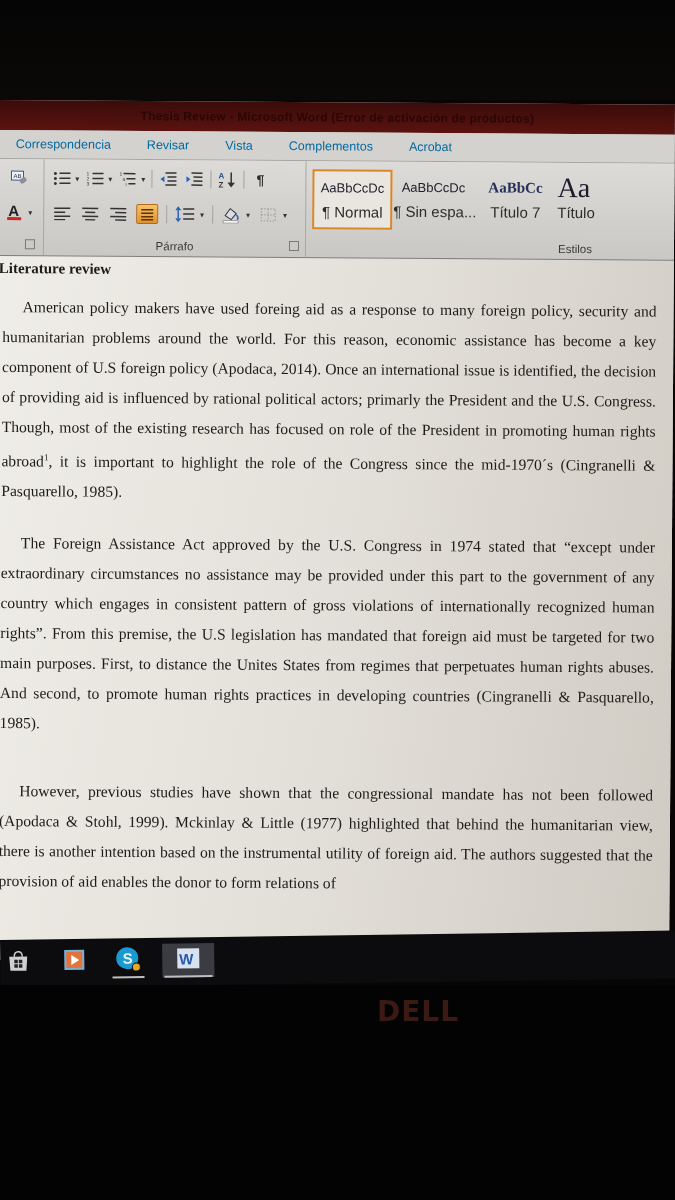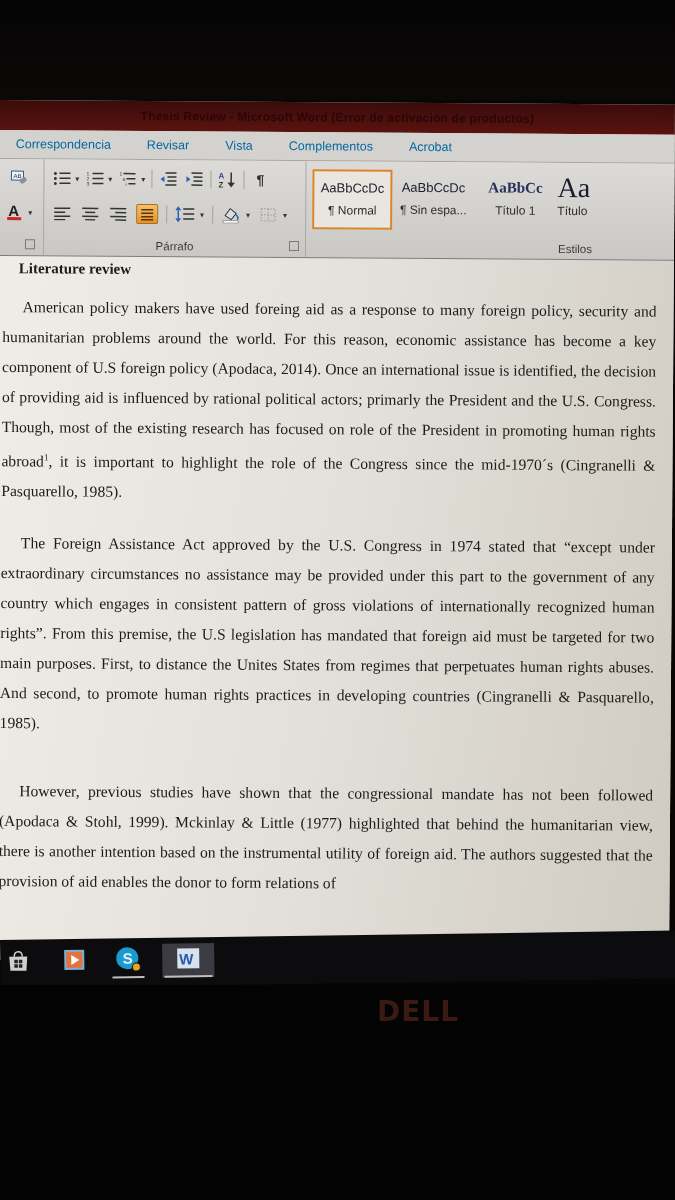--- a/index.html
+++ b/index.html
@@ -34,27 +34,27 @@
     .launcher { position: absolute; bottom: 6px; right: 6px; width: 8px; height: 8px; border: 1px solid #7a7a7a; font-size: 0; }
     .row { position: absolute; left: 8px; display: flex; align-items: center; gap: 6px; }
     .icon { display: inline-flex; align-items: center; justify-content: center; width: 20px; height: 18px; font-size: 14px; color: #2d2d2d; }
     .dd { font-size: 8px; color: #333; margin-left: -3px; }
     .sep { width: 1px; height: 18px; background: #a3a29e; }
     .justify-active { background: linear-gradient(#f6c06a, #e2922a); border: 1px solid #b06a18; border-radius: 2px; }
     .styles { display: flex; position: absolute; left: 6px; top: 8px; }
     .style-card { width: 80px; height: 60px; text-align: center; border: 1px solid transparent; }
     .style-card.active { border: 2px solid #d9862a; background: #e9e6df; box-sizing: border-box; }
     .style-sample { height: 32px; display: flex; align-items: center; justify-content: center; color: #1c1c2c; white-space: nowrap; overflow: hidden; }
-    .style-name { font-size: 12px; color: #2d2d2d; white-space: nowrap; }
+    .style-name { font-size: 15px; color: #2d2d2d; white-space: nowrap; }
     .doc {
       position: absolute; left: 0; top: 156px; width: 675px; height: 704px;
       background: linear-gradient(100deg, #efede7 0%, #e3e0d9 50%, #cfcbc3 100%);
       font-family: "Liberation Serif", serif; color: #1e1b18;
     }
-    .doc-heading { position: absolute; left: 0; top: 4px; font-size: 15px; font-weight: bold; padding-left: 20px; }
+    .doc-heading { position: absolute; left: 0; top: 4px; font-size: 15px; font-weight: bold; }
     .para { position: absolute; left: 4px; width: 654px; font-size: 15.6px; line-height: 30px; text-align: justify; }
     .para .indent { display: inline-block; width: 20px; }
     sup { font-size: 9px; }
     .taskbar {
       position: absolute; left: 0; top: 940px; width: 675px; height: 48px;
       background: #0c0c0e; transform: rotate(-0.8deg); transform-origin: 0 0;
     }
     .tb-item { position: absolute; top: 6px; width: 36px; height: 34px; display: flex; align-items: center; justify-content: center; }
     .tb-item.active { background: #3b3b42; }
     .tb-underline { position: absolute; bottom: 0; left: 2px; right: 2px; height: 2px; background: #bfbfbf; }
@@ -241,21 +241,21 @@
         <div class="style-card active">
           <div class="style-sample" style="font-size:13px; font-family:'Liberation Sans', sans-serif;">AaBbCcDc</div>
           <div class="style-name">¶ Normal</div>
         </div>
         <div class="style-card">
           <div class="style-sample" style="font-size:13px; font-family:'Liberation Sans', sans-serif;">AaBbCcDc</div>
           <div class="style-name">¶ Sin espa...</div>
         </div>
         <div class="style-card">
           <div class="style-sample" style="font-size:15px; font-weight:bold; color:#26305a; font-family:'Liberation Serif', serif;">AaBbCc</div>
-          <div class="style-name">Título 1</div>
+          <div class="style-name">Título 7</div>
         </div>
         <div class="style-card" style="width:50px;">
           <div class="style-sample" style="font-size:28px; font-family:'Liberation Serif', serif; justify-content:flex-start;">Aa</div>
           <div class="style-name" style="text-align:left;">Título</div>
         </div>
       </div>
       <span class="group-label" style="left:220px; right:auto;margin-left:32px;">Estilos</span>
     </div>
   </div>
 

